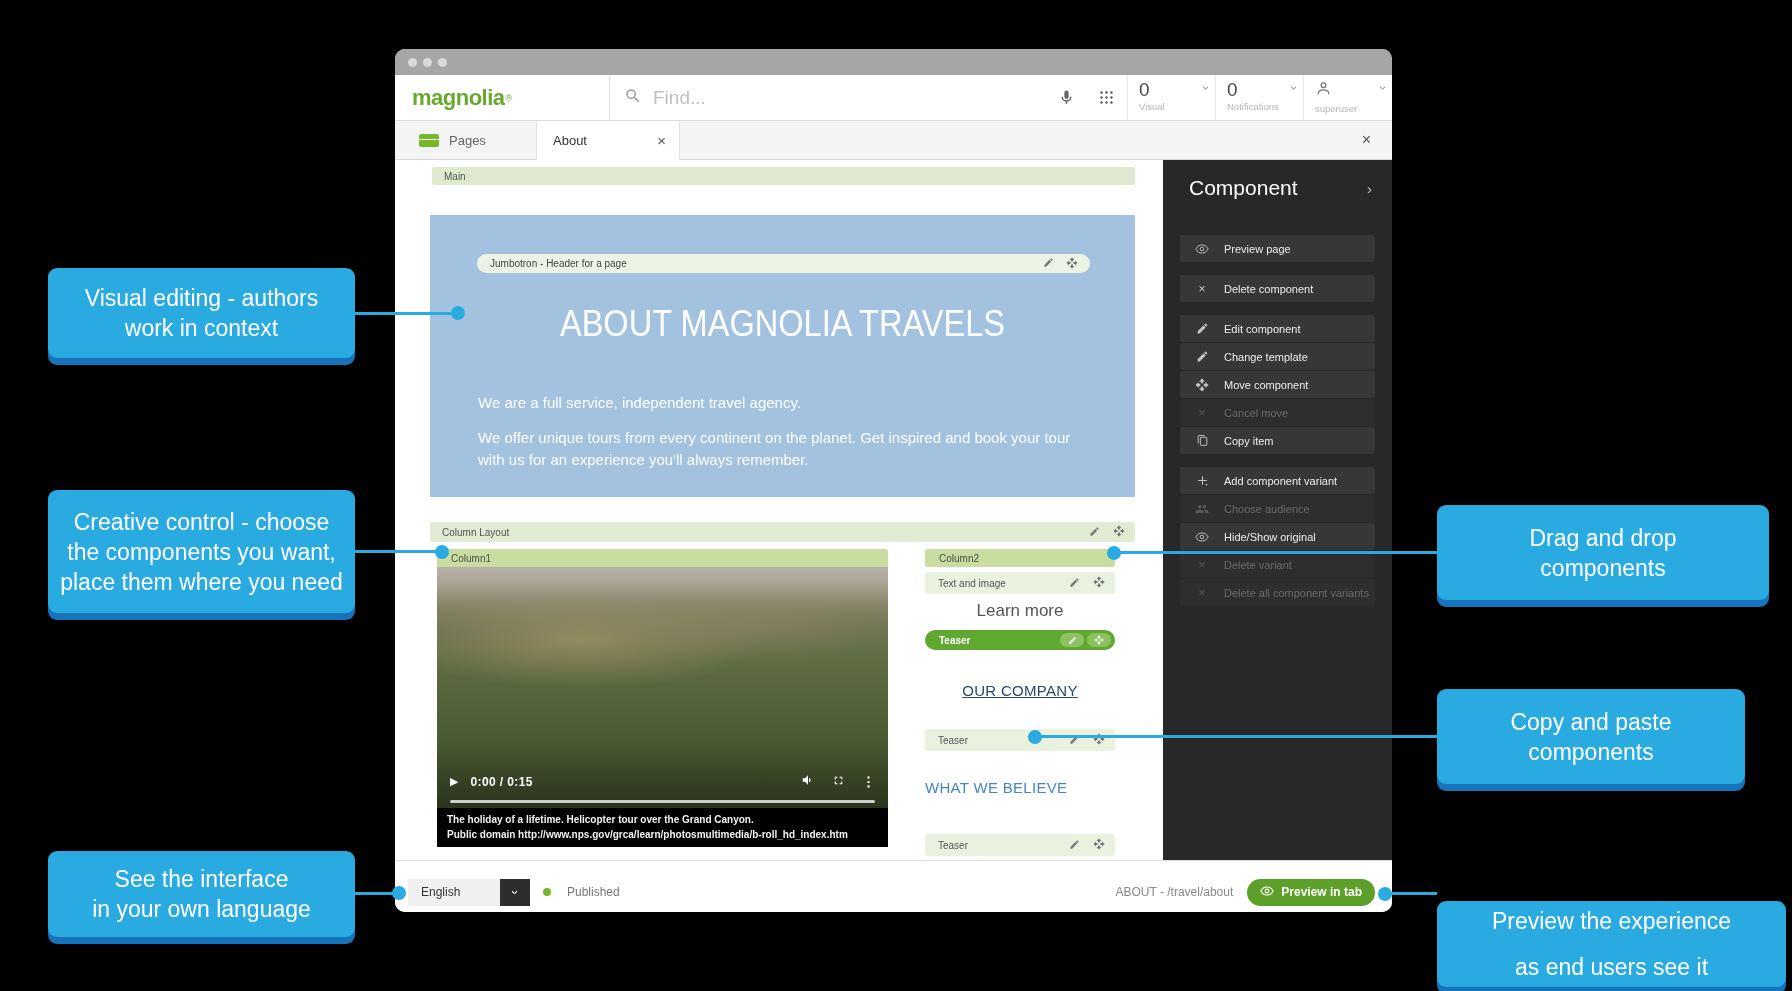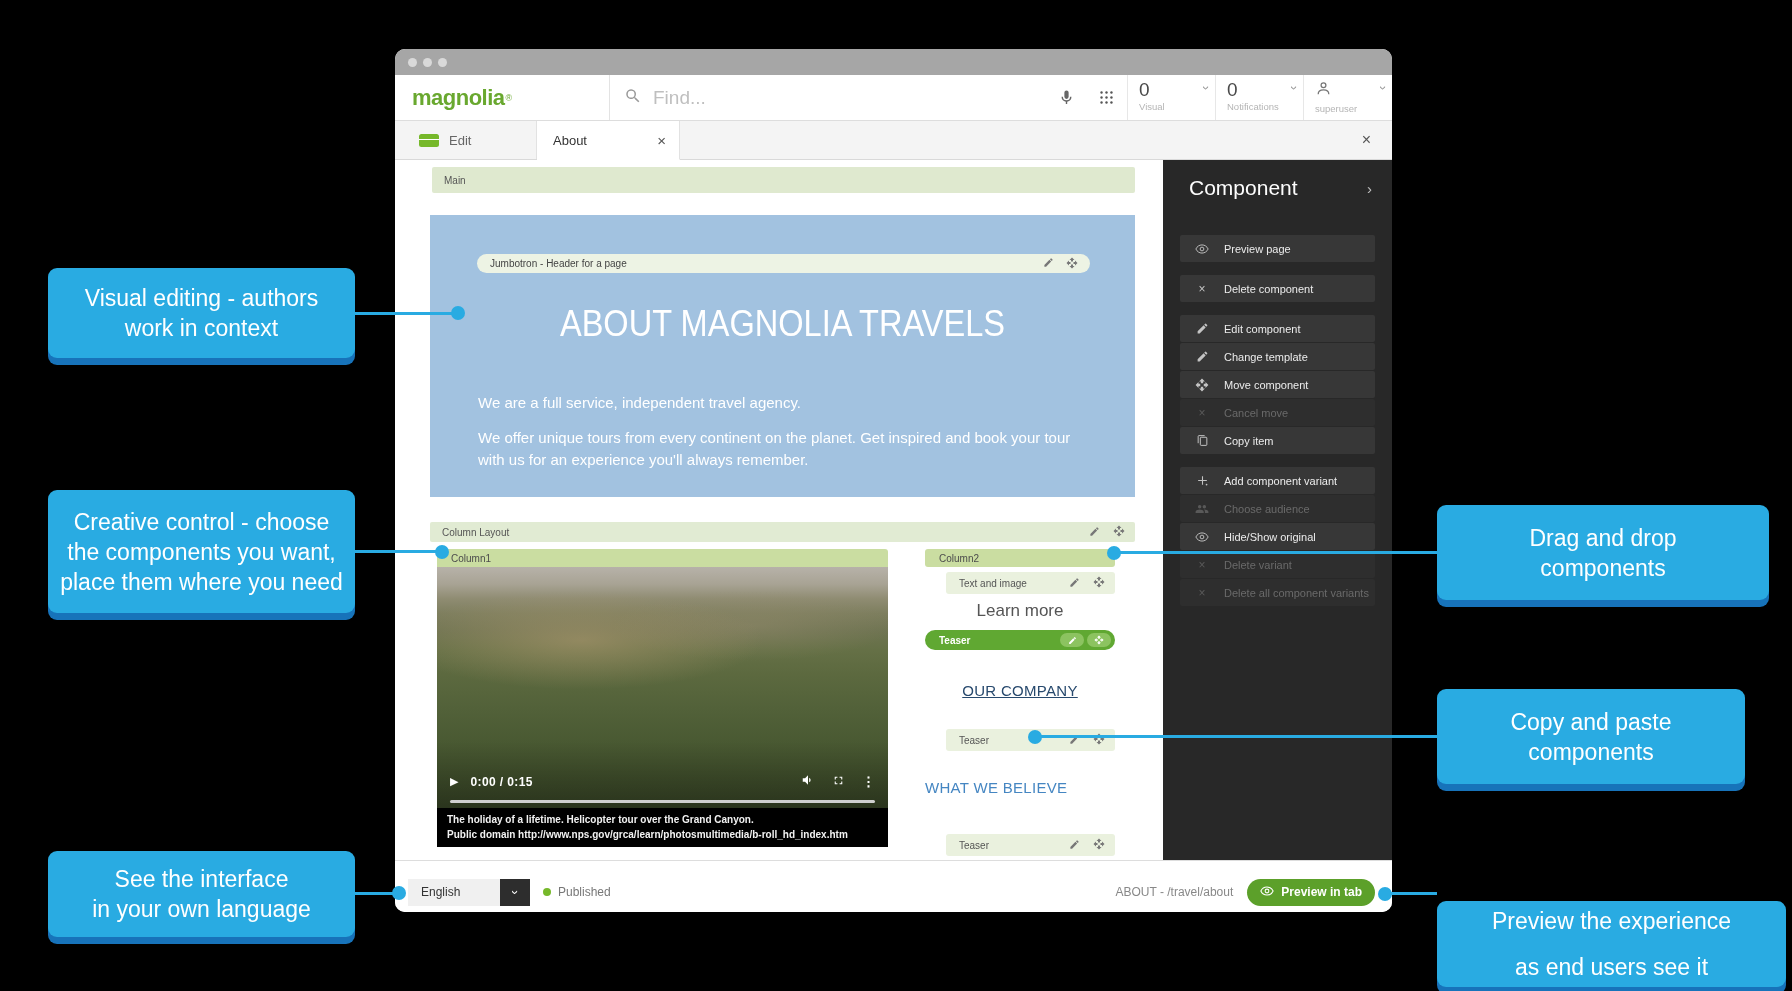--- a/index.html
+++ b/index.html
@@ -40,21 +40,21 @@
   .tab-x{color:#555;font-size:15px;cursor:default;}
   .tabbar-x{margin-left:auto;display:flex;align-items:center;padding-right:21px;color:#555;font-size:16px;}
 
   .workspace{flex:1;display:flex;min-height:0;}
   .content{width:768px;position:relative;background:#fff;}
 
   .gbar{position:absolute;display:flex;align-items:center;font-size:10px;color:#555;border-radius:2px;}
   .gbar .ttl{padding-left:12px;flex:1;}
   .gbar .acts{display:flex;align-items:center;gap:13px;padding-right:10px;color:#777;}
 
-  .main-bar{left:37px;top:7px;width:703px;height:26px;background:#dfe9cf;}
+  .main-bar{left:37px;top:7px;width:703px;height:18px;background:#dfe9cf;}
   .jumbotron{position:absolute;left:35px;top:55px;width:705px;height:282px;background:#a2c2e0;}
   .jumbo-bar{position:absolute;left:47px;top:39px;width:613px;height:19px;background:#edf3e4;border-radius:10px;
              display:flex;align-items:center;font-size:10px;color:#444;}
   .jumbo-bar .ttl{padding-left:13px;flex:1;}
   .jumbo-bar .acts{display:flex;align-items:center;gap:12px;padding-right:12px;color:#777;}
   .jumbo-title{position:absolute;left:0;top:88px;width:100%;text-align:center;color:#fff;font-size:37px;
                font-weight:400;transform:scaleX(.88);letter-spacing:0;}
   .jumbo-p{position:absolute;left:48px;color:#fff;font-size:15px;line-height:22px;}
   .jumbo-p1{top:177px;}
   .jumbo-p2{top:212px;width:618px;}
@@ -87,21 +87,21 @@
   .col2 .abs{position:absolute;left:0;right:0;}
   .col2-head{top:0;height:18px;}
   .ti-bar{top:23px;height:18px;background:#eaf1de;}
   .learn-more{top:52px;text-align:center;font-size:17px;color:#555;}
   .teaser-green{top:81px;height:20px;background:#60a832;border-radius:10px;display:flex;align-items:center;
                 font-size:10px;color:#fff;font-weight:bold;}
   .teaser-green .ttl{padding-left:14px;flex:1;}
   .teaser-green .acts{display:flex;gap:3px;padding-right:4px;}
   .gpill{width:24px;height:14px;border-radius:8px;background:#8cc360;display:flex;align-items:center;justify-content:center;color:#fff;}
   .our-company{top:133px;text-align:center;font-size:15px;color:#27496d;text-decoration:underline;letter-spacing:.3px;}
-  .teaser-bar{height:22px;background:#eaf1de;border-radius:3px;display:flex;align-items:center;font-size:10px;color:#555;margin-left:21px;}
+  .teaser-bar{height:22px;background:#eaf1de;border-radius:3px;display:flex;align-items:center;font-size:10px;color:#555;}
   .teaser-bar .ttl{padding-left:13px;flex:1;}
   .teaser-bar .acts{display:flex;align-items:center;gap:13px;padding-right:10px;color:#777;}
   .teaser-2{top:180px;}
   .what-we{top:230px;text-align:left;font-size:15px;color:#4586c2;letter-spacing:.3px;}
   .teaser-3{top:285px;}
 
   
   .panel{width:229px;background:#282828;position:relative;color:#fff;}
   .panel-head{padding:16px 20px 0 26px;display:flex;align-items:center;justify-content:space-between;}
   .panel-title{font-size:21px;font-weight:400;color:#fdfdfd;}
@@ -114,21 +114,21 @@
   .pbtn.off{background:#2e2e2e;color:#6a6a6a;}
   .pbtn.off .ic{color:#595959;}
 
   
   .bottombar{height:40px;border-top:1px solid #ddd;background:#fff;display:flex;align-items:center;
              padding:11px 17px 0 13px;flex:0 0 auto;}
   .lang{display:flex;}
   .lang-val{width:79px;height:27px;background:#f0f0f0;font-size:12px;color:#333;display:flex;align-items:center;padding-left:13px;}
   .lang-btn{width:30px;height:27px;background:#2d2d2d;color:#fff;display:flex;align-items:center;justify-content:center;}
   .lang-btn span{transform:rotate(90deg);font-size:13px;}
-  .pub{display:flex;align-items:center;gap:7px;margin-left:13px;}
+  .pub{display:flex;align-items:center;gap:16px;margin-left:13px;}
   .pub-dot{width:8px;height:8px;border-radius:50%;background:#76b82a;}
   .pub-lbl{font-size:12px;color:#777;}
   .bspacer{flex:1;}
   .path{font-size:12px;color:#888;margin-right:14px;}
   .preview-btn{height:27px;background:#5ca02a;border-radius:14px;color:#fff;font-size:12px;font-weight:bold;
                display:flex;align-items:center;gap:7px;padding:0 13px;}
 
   
   .callout{position:absolute;background:#29abe2;border-radius:9px;box-shadow:0 7px 0 #1773ba;color:#fff;
            display:flex;flex-direction:column;align-items:center;justify-content:center;text-align:center;
@@ -218,21 +218,21 @@
             </svg>
         </span>
         <div class="lbl">superuser</div>
         <span class="chev">›</span>
       </div>
     </div>
 
     <div class="tabbar">
       <div class="tab-pages">
         <span class="pages-ic"></span>
-        <span>Edit</span>
+        <span>Pages</span>
       </div>
       <div class="tab-about">
         <span>About</span>
         <span class="tab-x">×</span>
       </div>
       <div class="tabbar-x">×</div>
     </div>
 
     <div class="workspace">
 

